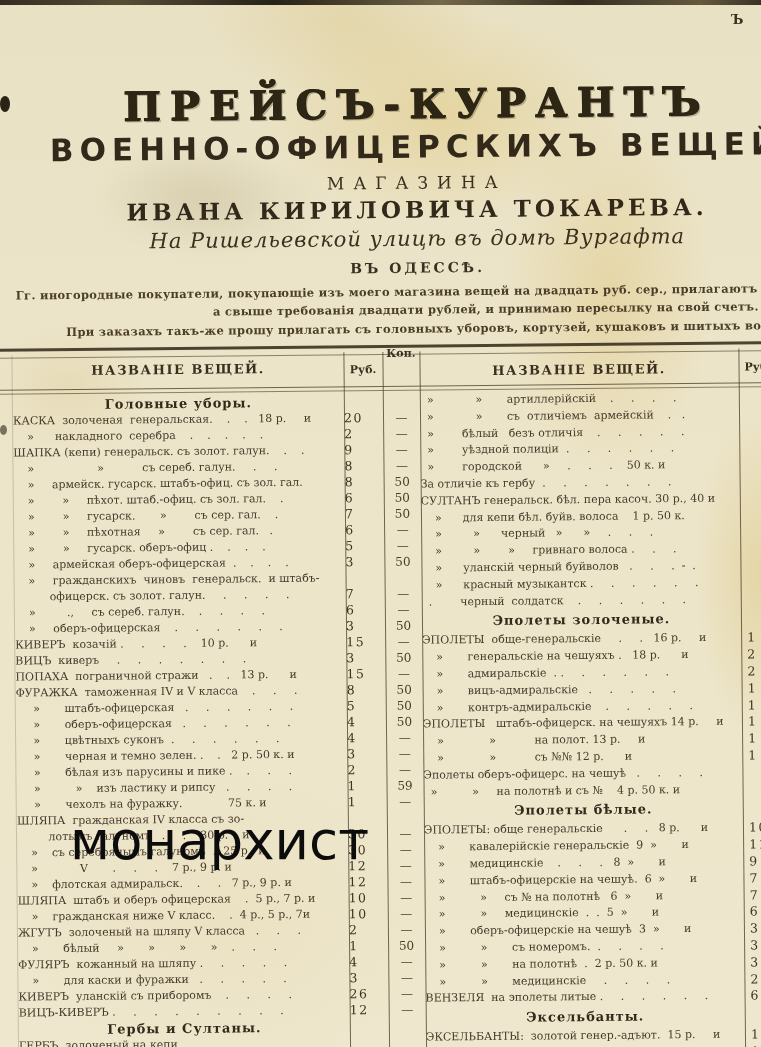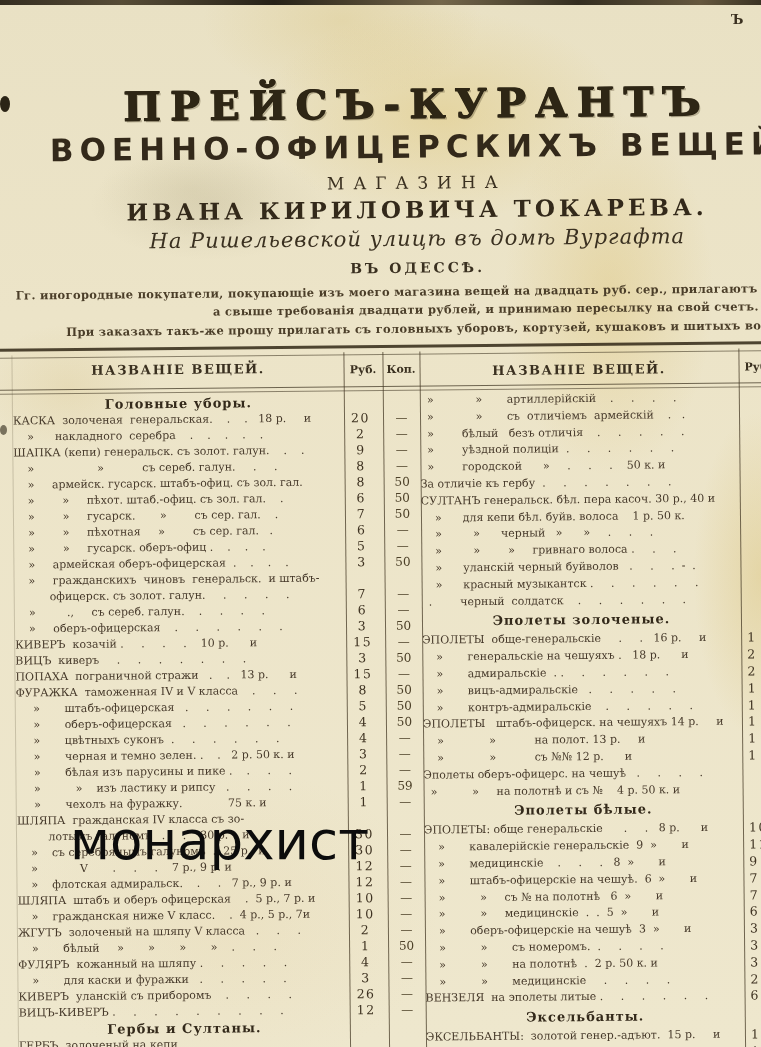--- a/index.html
+++ b/index.html
@@ -53,35 +53,35 @@
   .v0{left:13px;height:705px;background:rgba(70,58,38,.22);}
   .v1{left:345px;}
   .v2{left:384px;}
   .v3{left:421px;}
   .v4{left:740px;}
 
   
   .th{position:absolute;top:360px;font-weight:bold;color:#3a3020;text-align:center;}
   .th-name-left{left:14px;width:331px;font-size:13px;letter-spacing:1.5px;}
   .th-rub{left:345px;width:39px;font-size:11px;top:363px;}
-  .th-kop{left:384px;width:37px;font-size:11px;top:363px;}
+  .th-kop{left:384px;width:37px;font-size:11px;top:347px;}
   .th-name-right{left:421px;width:319px;font-size:13px;letter-spacing:1.5px;top:364px;}
   .th-rub-right{left:742px;width:40px;font-size:11px;top:364px;text-align:left;padding-left:4px;}
 
   
   .tcol{position:absolute;top:393px;}
   .col-left{left:14px;width:407px;}
   .col-right{left:421px;width:380px;}
   .prow{display:flex;height:16px;line-height:16px;}
   .prow.R{height:16.8px;line-height:16.8px;}
   .cname{white-space:pre;overflow:hidden;font-size:11px;color:#46392a;}
   .L .cname{width:331px;}
   .R .cname{width:319px;}
   .crub{font-size:12.5px;letter-spacing:1.5px;color:#3f3322;}
-  .L .crub{width:33px;text-align:center;padding-right:6px;}
+  .L .crub{width:33px;text-align:left;padding-right:6px;}
   .R .crub{width:40px;text-align:left;padding-left:6px;}
   .ckop{width:37px;text-align:center;font-size:12px;color:#4c4028;}
   .section{font-weight:bold;font-size:13px;color:#33291a;height:17px;line-height:17px;
     letter-spacing:1px;}
   .section.L{width:331px;text-align:center;}
   .section.R{width:319px;text-align:center;height:17px;margin:2px 0 3px 0;}
 
   
   .watermark{position:absolute;left:70px;top:810px;font-family:"DejaVu Sans",sans-serif;
     font-size:53px;font-weight:500;color:#0c0c0c;letter-spacing:0px;z-index:30;}

